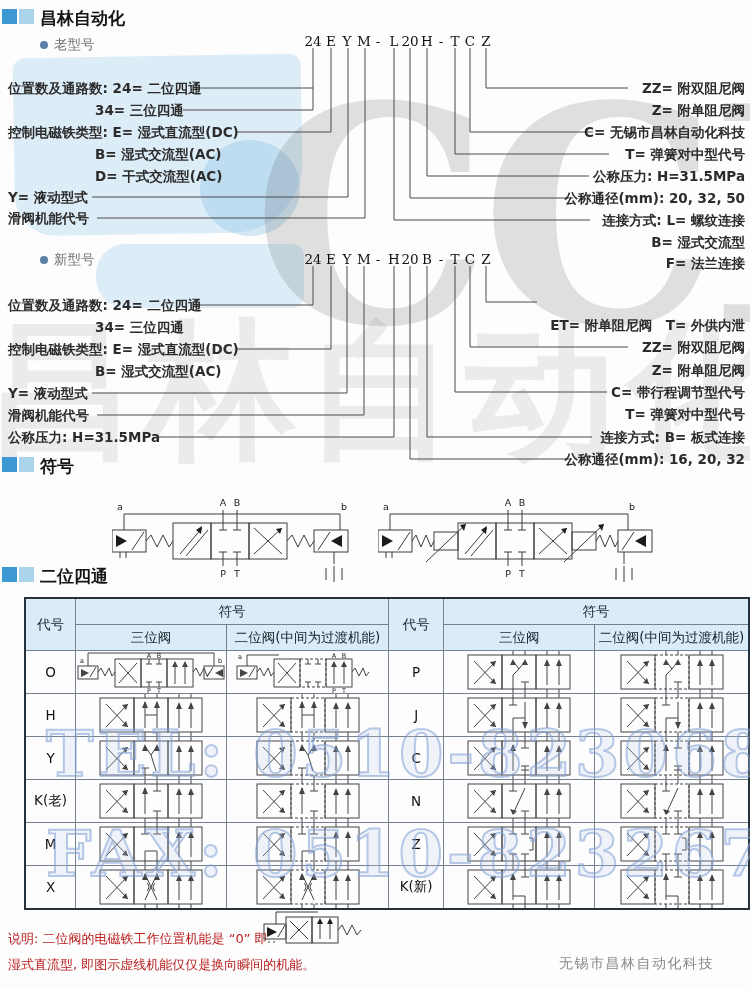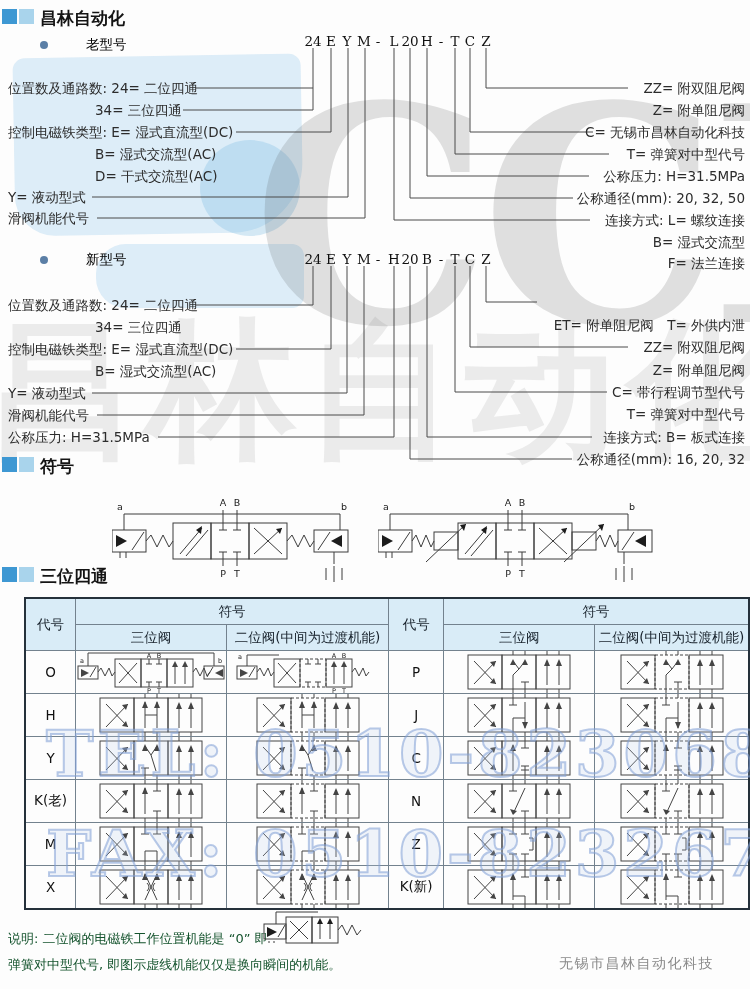--- a/index.html
+++ b/index.html
@@ -18,24 +18,24 @@
            font:bold 64px "DejaVu Serif",serif;letter-spacing:4px;
            color:rgba(187,203,235,0.20);-webkit-text-stroke:2px rgba(128,158,214,0.55);}
   #wm-tel{top:716px;}
   #wm-fax{top:816px;}
   
   .sq1,.sq2{position:absolute;width:15px;height:15px;z-index:1;}
   .sq1{background:#3e98d3;}
   .sq2{background:#a9d4ec;}
   .sect{position:absolute;font-weight:bold;font-size:17px;color:#141414;z-index:1;white-space:nowrap;}
   .bullet{position:absolute;width:8px;height:8px;border-radius:50%;background:#5b7fa6;z-index:1;}
-  .btxt{position:absolute;font-size:13.5px;color:#000000;z-index:1;white-space:nowrap;margin-left:32px;}
+  .btxt{position:absolute;font-size:13.5px;color:#737373;z-index:1;white-space:nowrap;}
   
   .tok{position:absolute;transform:translateX(-50%);font:13.5px "DejaVu Serif",serif;color:#111;z-index:2;white-space:pre;}
-  .lab{position:absolute;font-size:13.5px;color:#2c2c2c;white-space:nowrap;z-index:2;line-height:15px;}
+  .lab{position:absolute;font-size:13.5px;color:#2c2c2c;white-space:nowrap;z-index:2;line-height:15px;font-weight:bold;}
   .rlab{right:5px;text-align:left;}
   #leader-lines{position:absolute;left:0;top:0;z-index:1;}
   #leader-lines path{stroke:#4a4a4a;stroke-width:1;fill:none;}
   
   .dgm-title{position:absolute;font-size:13px;color:#222;text-align:center;z-index:2;white-space:nowrap;}
   .dgm{position:absolute;z-index:2;}
   .dgm path,.dgm rect,.dgm polyline{stroke:#3c3c3c;stroke-width:1;fill:none;}
   .dgm polygon{fill:#1c1c1c;stroke:none;}
   .dgm text{font-family:"DejaVu Sans",sans-serif;font-size:9.5px;fill:#1a1a1a;text-anchor:middle;stroke:none;}
   
@@ -48,21 +48,21 @@
   .vs{display:block;margin:0 auto;width:150px;height:42px;}
   .vs rect,.vs path{stroke:#444;stroke-width:1;fill:none;}
   .vs polygon{fill:#444;stroke:none;}
   .vs text{font-family:"DejaVu Sans",sans-serif;font-size:6.5px;fill:#222;text-anchor:middle;stroke:none;}
   .midr{stroke:#444;fill:none;}
   .dash{stroke-dasharray:3 2;}
   #defs rect{fill:none;stroke:#444;stroke-width:1;}
   #defs path{fill:none;stroke:#444;stroke-width:1;}
   #defs polygon{fill:#444;stroke:none;}
   
-  .note{position:absolute;font-size:13px;color:#14532d;white-space:nowrap;z-index:2;}
+  .note{position:absolute;font-size:13px;color:#b91c1c;white-space:nowrap;z-index:2;}
   #note-valve{position:absolute;left:262px;top:906px;z-index:2;}
   #note-valve path,#note-valve rect{stroke:#3c3c3c;stroke-width:1;fill:none;}
   #note-valve polygon{fill:#1c1c1c;stroke:none;}
   #footer-company{position:absolute;right:36px;top:955px;font-size:14px;letter-spacing:1.5px;
                   color:#8a8a8a;z-index:2;white-space:nowrap;}
 </style>
 </head>
 <body>
 
 <svg id="defs" width="0" height="0" style="position:absolute">
@@ -278,21 +278,21 @@
       <polygon points="226,32 220,33 224,39"></polygon>
     <path d="M218 49L222 43L227 55L232 43L237 55L240 49"></path>
     <rect x="240" y="38" width="34" height="22"></rect>
       <polygon points="268,43 268,55 257,49"></polygon>
       <path d="M244 58L256 40"></path>
     <path d="M246 60V72 M238 76V88 M246 74V90 M254 76V88"></path>
   </svg>
 
   <div class="sq1" style="left:2px;top:567px"></div>
   <div class="sq2" style="left:19px;top:567px"></div>
-  <div class="sect" style="left:40px;top:565px">三位四通</div>
+  <div class="sect" style="left:40px;top:565px">二位四通</div>
 
   <table id="spool-table">
     <colgroup>
         <col style="width:55px">
         <col style="width:149px">
         <col style="width:165px">
         <col style="width:61px">
         <col style="width:149px">
         <col style="width:155px">
       </colgroup>
@@ -601,17 +601,17 @@
       <path d="M16 31L23 19"></path>
     <path d="M7 35V39 M12 35V39" stroke-dasharray="2 2"></path>
     <rect x="24" y="11" width="26" height="26"></rect>
       <path d="M28 33L46 15 M28 15L46 33"></path>
     <rect x="50" y="11" width="26" height="26"></rect>
       <path d="M58 33V15 M68 33V15"></path>
     <polygon points="55,18 58,12 61,18"></polygon>
       <polygon points="65,18 68,12 71,18"></polygon>
     <path d="M76 24L80 19L85 29L90 19L95 29L99 24"></path>
   </svg>
-  <div class="note" style="left:8px;top:956px">弹簧对中型代号, 即图示虚线机能仅仅是换向瞬间的机能。</div>
+  <div class="note" style="left:8px;top:956px">湿式直流型, 即图示虚线机能仅仅是换向瞬间的机能。</div>
 
   <div id="footer-company">无锡市昌林自动化科技</div>
 
 </div>
 
 </body></html>

